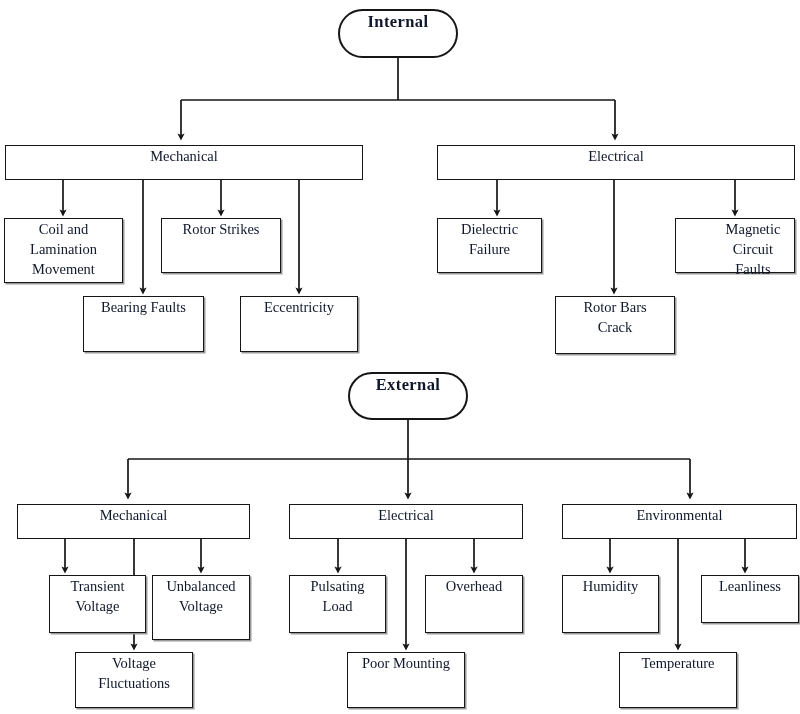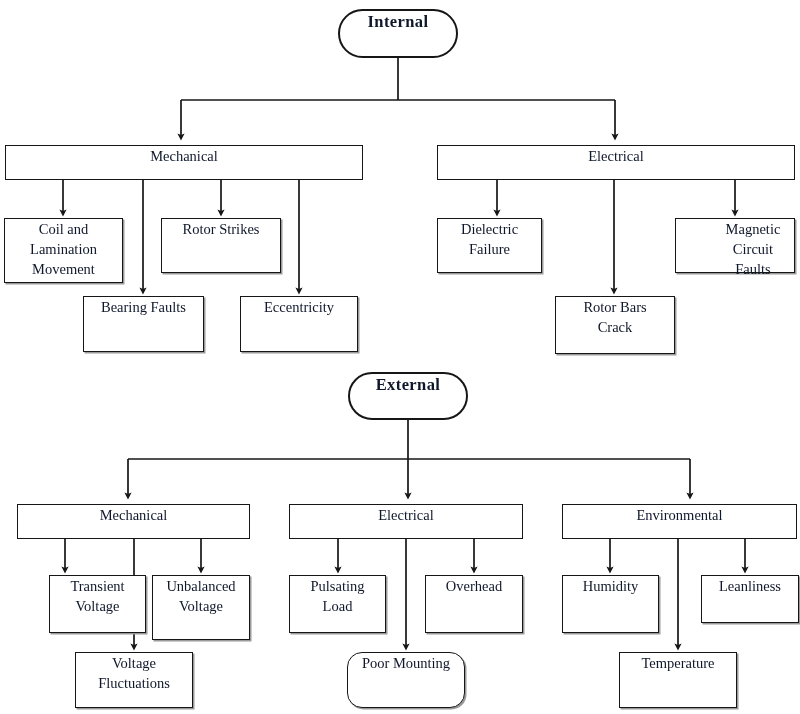--- a/index.html
+++ b/index.html
@@ -195,21 +195,21 @@
 
   <div class="node leaf shaded" style="left:669px; top:575px; width:98px; height:48px;margin-left:32px;">
     <span class="lbl">Leanliness</span>
   </div>
 
   <div class="node leaf shaded" style="left:75px; top:652px; width:118px; height:56px;">
     <span class="lbl">Voltage
 Fluctuations</span>
   </div>
 
-  <div class="node leaf shaded" style="left:347px; top:652px; width:118px; height:56px;border-radius:15px;">
+  <div class="node leaf shaded" style="left:347px; top:652px; width:118px; height:56px;">
     <span class="lbl">Poor Mounting</span>
   </div>
 
   <div class="node leaf shaded" style="left:619px; top:652px; width:118px; height:56px;">
     <span class="lbl">Temperature</span>
   </div>
 
 </div>
 
 </body></html>

